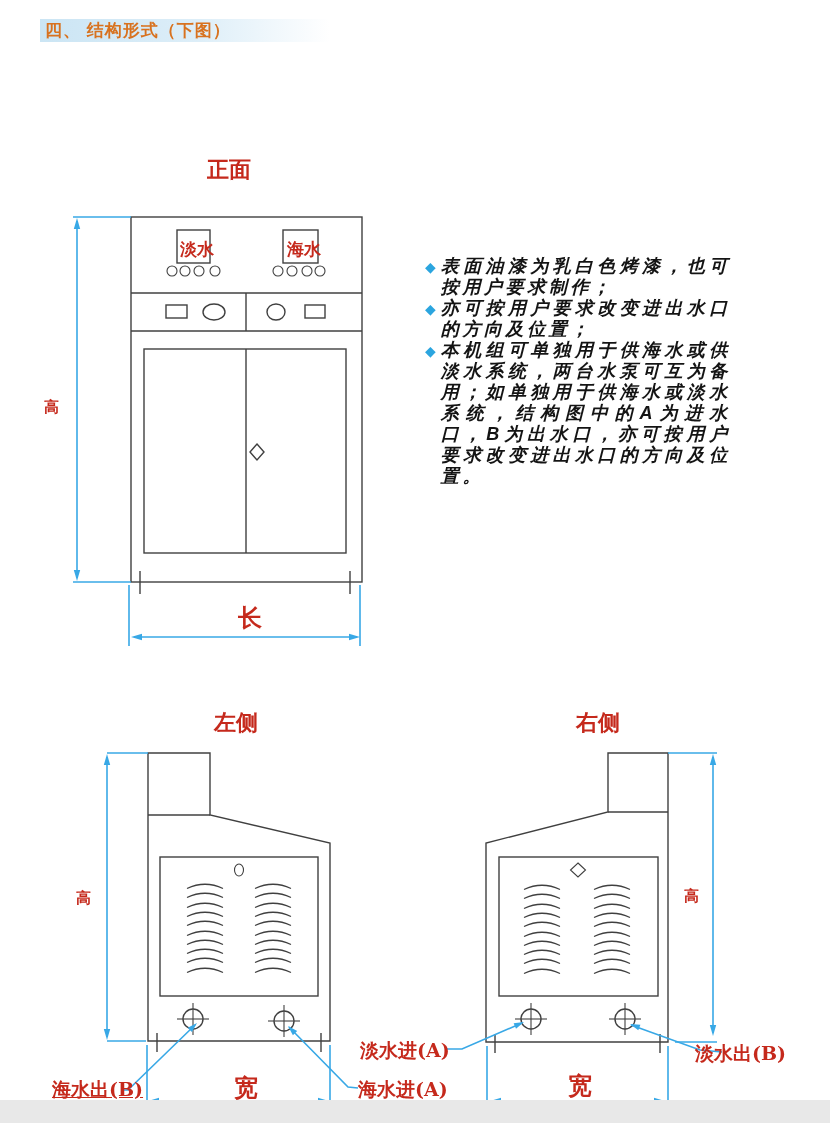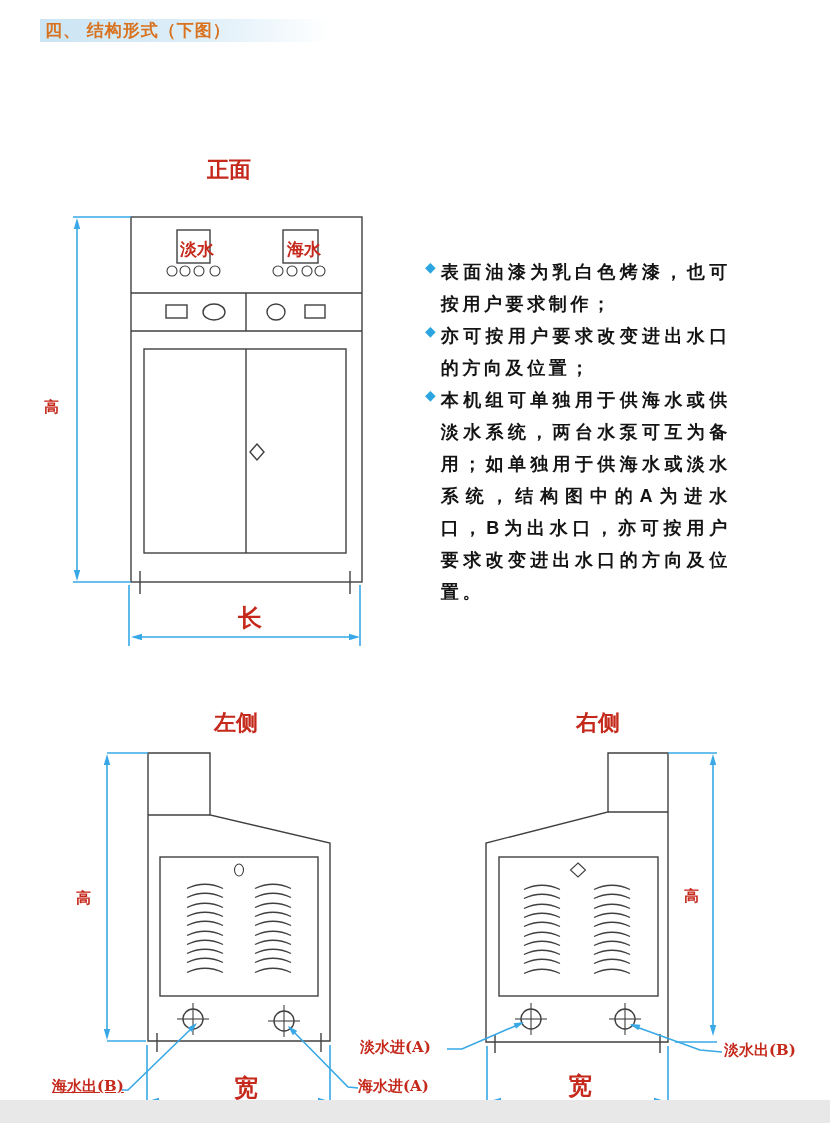--- a/index.html
+++ b/index.html
@@ -20,29 +20,29 @@
     position:absolute;left:0;top:55px;width:830px;text-align:center;
     color:#3bace0;font-size:19px;font-weight:bold;letter-spacing:1px;
   }
   
   .notes{position:absolute;left:425px;top:256px;width:320px;}
   .notes-heading{color:#2ba5df;font-size:18px;font-weight:bold;letter-spacing:2px;margin-bottom:2px;}
   .note-item{display:flex;align-items:flex-start;}
   .note-item .diamond{color:#2ba5df;font-size:14px;line-height:23.5px;margin-right:5px;flex:0 0 auto;}
   .note-item p{
     margin:0;width:290px;color:#141414;font-size:18px;font-weight:bold;
-    line-height:32px;letter-spacing:3.6px;text-align:justify;
+    line-height:21px;letter-spacing:3.6px;text-align:justify;font-style:italic;
   }
   
   .lbl{position:absolute;color:#c5291c;font-weight:bold;white-space:nowrap;text-align:right;}
   .brush{font-family:"DejaVu Serif",serif;}
   .view-lbl{font-size:22px;}
   .dim-sm{font-size:15px;}
   .dim-lg{font-size:24px;}
-  .port-lbl{font-size:15px;font-family:"DejaVu Serif",serif;}
+  .port-lbl{font-size:19px;font-family:"DejaVu Serif",serif;}
   .panel-lbl{font-size:17px;letter-spacing:0px;}
   svg{position:absolute;left:0;top:0;}
   .ln{stroke:#404040;fill:none;stroke-width:1.4px;}
   .thin{stroke:#404040;fill:none;stroke-width:1.1px;}
   .dim{stroke:#38a8e6;fill:none;stroke-width:1.6px;}
   .arw{fill:#38a8e6;stroke:none;}
 </style>
 </head>
 <body>
 
@@ -206,21 +206,21 @@
   <div class="lbl brush view-lbl" style="left:214px;top:708px;">左侧</div>
   <div class="lbl brush dim-sm" style="left:76px;top:889px;">高</div>
   <div class="lbl brush dim-lg" style="left:234px;top:1072px;">宽</div>
   <div class="lbl port-lbl" style="left:52px;top:1077px;text-decoration:underline;">海水出(B)</div>
   <div class="lbl port-lbl" style="left:358px;top:1077px;">海水进(A)</div>
 
   <div class="lbl brush view-lbl" style="left:576px;top:708px;">右侧</div>
   <div class="lbl brush dim-sm" style="left:684px;top:887px;">高</div>
   <div class="lbl brush dim-lg" style="left:568px;top:1070px;">宽</div>
   <div class="lbl port-lbl" style="left:360px;top:1038px;">淡水进(A)</div>
-  <div class="lbl port-lbl" style="left:724px;top:1041px;">淡水出(B)</div>
+  <div class="lbl port-lbl" style="left:695px;top:1041px;">淡水出(B)</div>
 
   <div class="notes">
     <div class="note-item">
       <span class="diamond">◆</span>
       <p>表面油漆为乳白色烤漆，也可按用户要求制作；</p>
     </div>
     <div class="note-item">
       <span class="diamond">◆</span>
       <p>亦可按用户要求改变进出水口的方向及位置；</p>
     </div>

